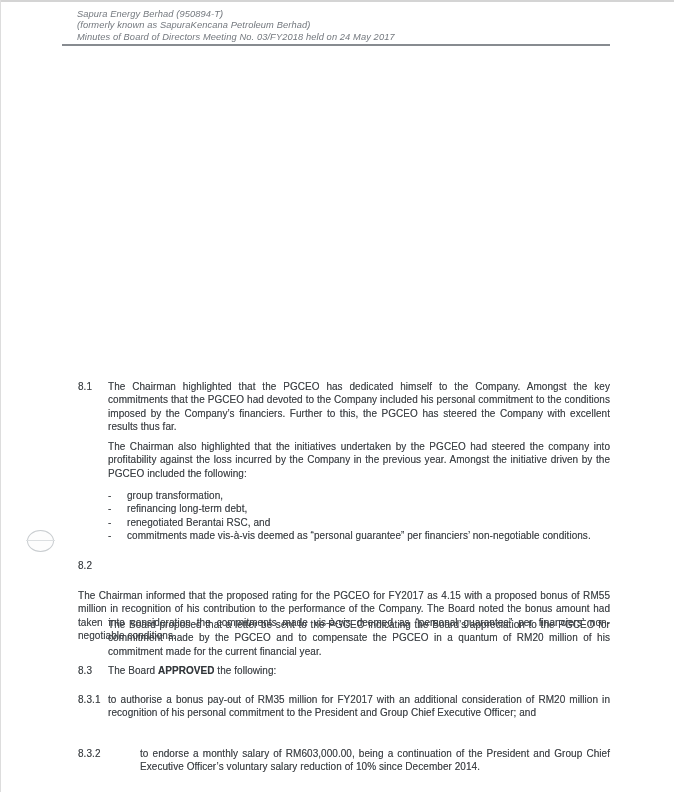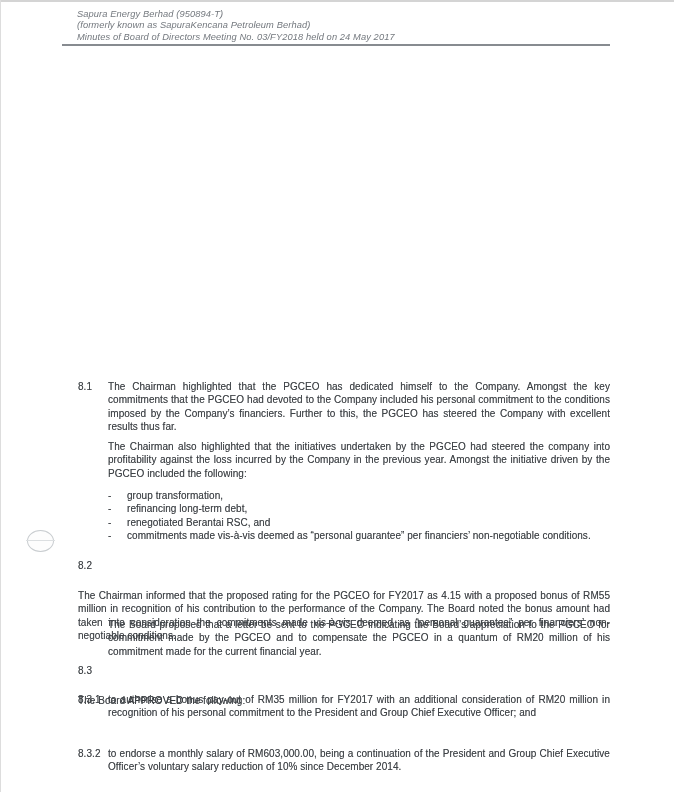--- a/index.html
+++ b/index.html
@@ -75,21 +75,21 @@
     width: 502px;
     font-size: 10px;
     line-height: 13.4px;
     letter-spacing: 0.05px;
     text-shadow: 0 0 0.4px rgba(62, 66, 71, 0.55);
   }
   .bullet-item { display: flex; }
   .bullet-dash { flex: 0 0 19px; width: 19px; }
   .bullet-text { flex: 1; text-align: justify; }
 
-  .bold-inline { font-weight: normal; color: #33373b; }
+  .bold-inline { font-weight: bold; color: #33373b; }
 </style>
 </head>
 <body>
 
 <div class="page">
 
   <div class="scan-edge-top"></div>
   <div class="scan-edge-left"></div>
 
   <div class="doc-header">
@@ -134,28 +134,28 @@
   <div class="block" style="top:559px;flex-direction:column;">
     <div class="num">8.2</div>
     <div class="txt">The Chairman informed that the proposed rating for the PGCEO for FY2017 as 4.15 with a proposed bonus of RM55 million in recognition of his contribution to the performance of the Company. The Board noted the bonus amount had taken into consideration the commitments made vis-à-vis deemed as “personal guarantee” per financiers’ non-negotiable conditions.</div>
   </div>
 
   <div class="block" style="top:618px;">
     <div class="num"></div>
     <div class="txt">The Board proposed that a letter be sent to the PGCEO indicating the Board’s appreciation to the PGCEO for commitment made by the PGCEO and to compensate the PGCEO in a quantum of RM20 million of his commitment made for the current financial year.</div>
   </div>
 
-  <div class="block" style="top:664px;flex-direction:column;">
+  <div class="block" style="top:664px;">
     <div class="num">8.3</div>
     <div class="txt"><span>The Board </span><span class="bold-inline">APPROVED</span><span> the following:</span></div>
   </div>
 
   <div class="block" style="top:693px;">
     <div class="num-wide">8.3.1</div>
     <div class="txt">to authorise a bonus pay-out of RM35 million for FY2017 with an additional consideration of RM20 million in recognition of his personal commitment to the President and Group Chief Executive Officer; and</div>
   </div>
 
-  <div class="block" style="top:747px;">
+  <div class="block" style="top:747px;gap:32px;">
     <div class="num-wide">8.3.2</div>
     <div class="txt">to endorse a monthly salary of RM603,000.00, being a continuation of the President and Group Chief Executive Officer’s voluntary salary reduction of 10% since December 2014.</div>
   </div>
 
 </div>
 
 </body></html>

